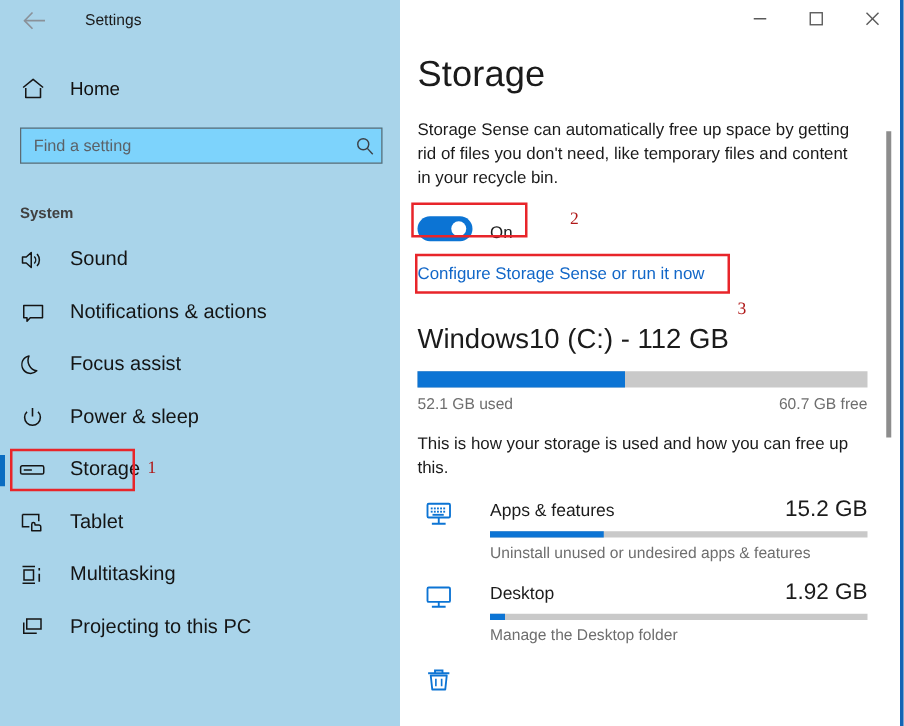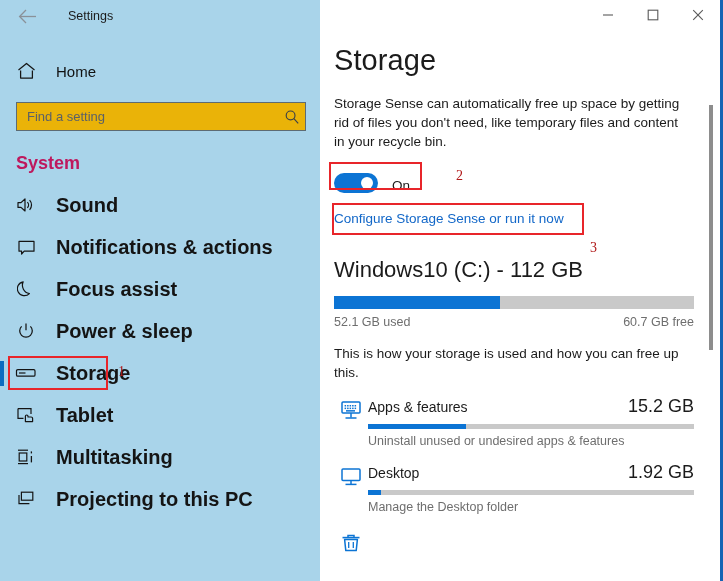--- a/index.html
+++ b/index.html
@@ -66,21 +66,21 @@
     color: #161616;
   }
   .home-row .lbl {
     font-size: 15px;
     color: #111;
     margin-left: 18px;
   }
   .search-wrap {
     margin: 14px 14px 0 16px;
     height: 29px;
-    background: #eab308;
+    background: #7dd3fc;
     border: 1px solid #5d6b73;
     display: flex;
     align-items: center;
     box-sizing: border-box;
   }
   .search-input {
     flex: 1;
     border: none;
     outline: none;
     background: transparent;
@@ -92,25 +92,25 @@
   }
   .search-input::placeholder { color: #5b6167; opacity: 1; }
   .search-icon {
     width: 26px;
     display: flex;
     align-items: center;
     justify-content: center;
     color: #3b4147;
   }
   .section-head {
-    font-size: 18px;
+    font-size: 12px;
     font-weight: bold;
-    color: #be185d;
+    color: #404040;
     padding-left: 16px;
-    margin-top: 22px;
+    margin-top: 32px;
   }
   .nav {
     margin-top: 10px;
   }
   .nav-item {
     position: relative;
     display: flex;
     align-items: center;
     height: 42px;
     padding-left: 14px;
@@ -119,25 +119,24 @@
   .nav-item .ico {
     width: 24px;
     height: 24px;
     display: flex;
     align-items: center;
     justify-content: center;
     color: #141414;
     flex: 0 0 24px;
   }
   .nav-item .lbl {
-    font-size: 20px;
+    font-size: 16px;
     color: #141414;
     margin-left: 18px;
     white-space: nowrap;
-    font-weight: bold;
   }
   .nav-item.selected::before {
     content: "";
     position: absolute;
     left: 0;
     top: 9px;
     width: 4px;
     height: 25px;
     background: #0b6cc1;
   }
@@ -269,20 +268,21 @@
     color: #1b1b1b;
     line-height: 19px;
     margin-top: 15px;
     max-width: 348px;
   }
   .cat-list { margin-top: 14px; }
   .cat {
     display: flex;
     align-items: flex-start;
     margin-top: 14px;
+    gap: 24px;
   }
   .cat-icon {
     width: 34px;
     flex: 0 0 34px;
     display: flex;
     align-items: flex-start;
     justify-content: center;
     padding-top: 4px;
     color: #0c74d4;
   }

